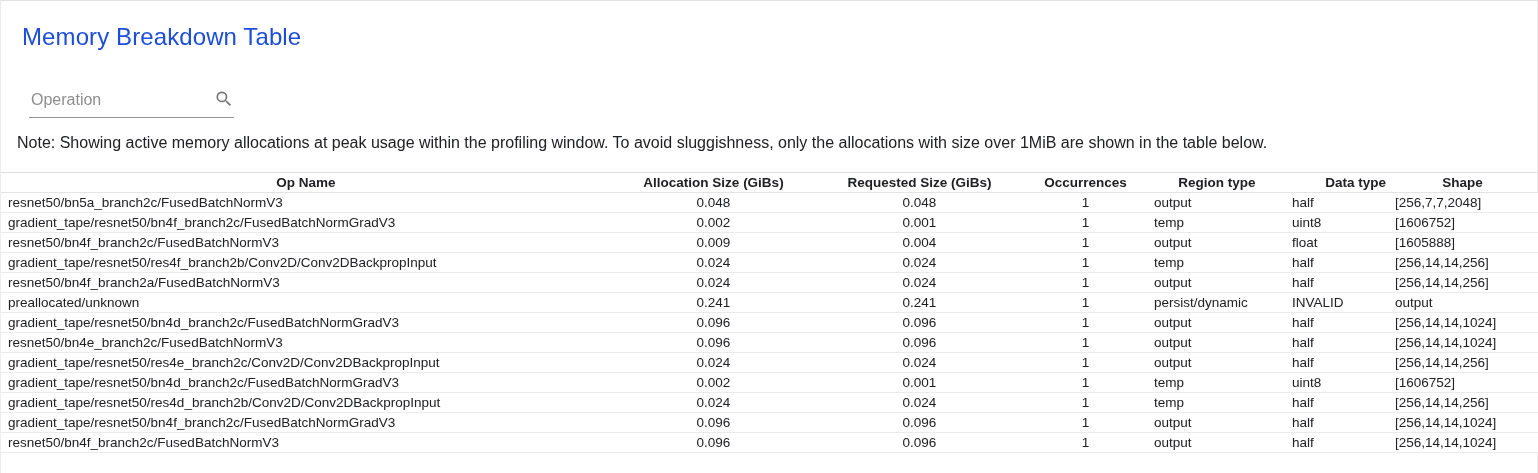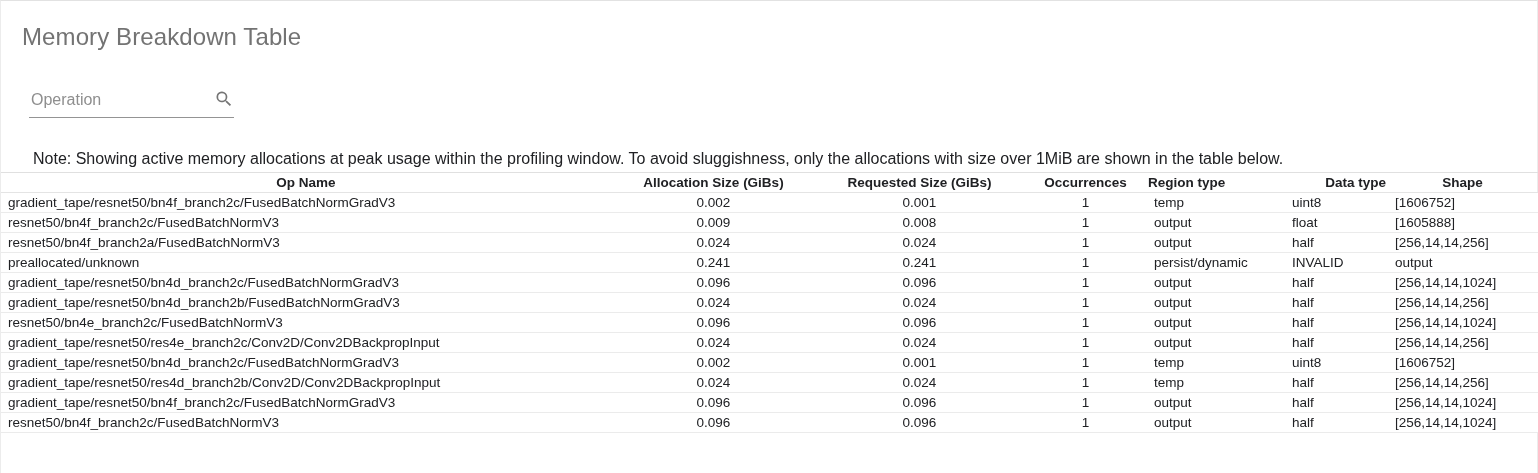--- a/index.html
+++ b/index.html
@@ -16,21 +16,21 @@
     background: #ffffff;
     border-top: 1px solid #e2e2e2;
     border-left: 1px solid #ececec;
     border-right: 1px solid #ececec;
   }
   .page-title {
     position: absolute;
     left: 21px; top: 22px;
     font-size: 24px;
     font-weight: 400;
-    color: #737373;
+    color: #1d4ed8;
     letter-spacing: 0.1px;
     margin: 0;
   }
   .search-field {
     position: absolute;
     left: 28px; top: 86px;
     width: 205px; height: 31px;
     border-bottom: 1px solid #949494;
     display: flex;
     align-items: flex-start;
@@ -49,21 +49,21 @@
   .search-icon-wrap {
     flex: 0 0 auto;
     width: 20px; height: 20px;
     margin-top: 2px;
   }
   .note-text {
     position: absolute;
     left: 16px; top: 133px;
     font-size: 16px;
     color: #202124;
-    margin: 16px;
+    margin: 0;
     white-space: nowrap;
   }
   table.mem-table {
     position: absolute;
     left: 0; top: 171px;
     width: 1538px;
     border-collapse: collapse;
     table-layout: fixed;
   }
   table.mem-table th {
@@ -125,43 +125,61 @@
       <col style="width:138px">
       <col style="width:100px">
       <col style="width:153px">
     </colgroup>
     <thead>
       <tr>
         <th class="c-op" style="text-align:center;padding-left:0 !important;">Op Name</th>
         <th class="c-alloc">Allocation Size (GiBs)</th>
         <th class="c-req">Requested Size (GiBs)</th>
         <th class="c-occ">Occurrences</th>
-        <th class="c-region" style="text-align:left;padding-left:0 !important;">Region type</th>
+        <th class="c-region" style="text-align:center;padding-left:0 !important;">Region type</th>
         <th class="c-dtype" style="text-align:right;padding-left:0 !important;">Data type</th>
         <th class="c-shape" style="text-align:center;padding-left:0 !important;">Shape</th>
       </tr>
     </thead>
     <tbody id="table-body">
         <tr>
+          <td class="c-op">resnet50/bn5a_branch2c/FusedBatchNormV3</td>
+          <td class="c-alloc">0.048</td>
+          <td class="c-req">0.048</td>
+          <td class="c-occ">1</td>
+          <td class="c-region">output</td>
+          <td class="c-dtype">half</td>
+          <td class="c-shape">[256,7,7,2048]</td>
+        </tr>
+        <tr>
           <td class="c-op">gradient_tape/resnet50/bn4f_branch2c/FusedBatchNormGradV3</td>
           <td class="c-alloc">0.002</td>
           <td class="c-req">0.001</td>
           <td class="c-occ">1</td>
           <td class="c-region">temp</td>
           <td class="c-dtype">uint8</td>
           <td class="c-shape">[1606752]</td>
         </tr>
         <tr>
           <td class="c-op">resnet50/bn4f_branch2c/FusedBatchNormV3</td>
           <td class="c-alloc">0.009</td>
-          <td class="c-req">0.008</td>
+          <td class="c-req">0.004</td>
           <td class="c-occ">1</td>
           <td class="c-region">output</td>
           <td class="c-dtype">float</td>
           <td class="c-shape">[1605888]</td>
+        </tr>
+        <tr>
+          <td class="c-op">gradient_tape/resnet50/res4f_branch2b/Conv2D/Conv2DBackpropInput</td>
+          <td class="c-alloc">0.024</td>
+          <td class="c-req">0.024</td>
+          <td class="c-occ">1</td>
+          <td class="c-region">temp</td>
+          <td class="c-dtype">half</td>
+          <td class="c-shape">[256,14,14,256]</td>
         </tr>
         <tr>
           <td class="c-op">resnet50/bn4f_branch2a/FusedBatchNormV3</td>
           <td class="c-alloc">0.024</td>
           <td class="c-req">0.024</td>
           <td class="c-occ">1</td>
           <td class="c-region">output</td>
           <td class="c-dtype">half</td>
           <td class="c-shape">[256,14,14,256]</td>
         </tr>
@@ -177,29 +195,20 @@
         <tr>
           <td class="c-op">gradient_tape/resnet50/bn4d_branch2c/FusedBatchNormGradV3</td>
           <td class="c-alloc">0.096</td>
           <td class="c-req">0.096</td>
           <td class="c-occ">1</td>
           <td class="c-region">output</td>
           <td class="c-dtype">half</td>
           <td class="c-shape">[256,14,14,1024]</td>
         </tr>
         <tr>
-          <td class="c-op">gradient_tape/resnet50/bn4d_branch2b/FusedBatchNormGradV3</td>
-          <td class="c-alloc">0.024</td>
-          <td class="c-req">0.024</td>
-          <td class="c-occ">1</td>
-          <td class="c-region">output</td>
-          <td class="c-dtype">half</td>
-          <td class="c-shape">[256,14,14,256]</td>
-        </tr>
-        <tr>
           <td class="c-op">resnet50/bn4e_branch2c/FusedBatchNormV3</td>
           <td class="c-alloc">0.096</td>
           <td class="c-req">0.096</td>
           <td class="c-occ">1</td>
           <td class="c-region">output</td>
           <td class="c-dtype">half</td>
           <td class="c-shape">[256,14,14,1024]</td>
         </tr>
         <tr>
           <td class="c-op">gradient_tape/resnet50/res4e_branch2c/Conv2D/Conv2DBackpropInput</td>

